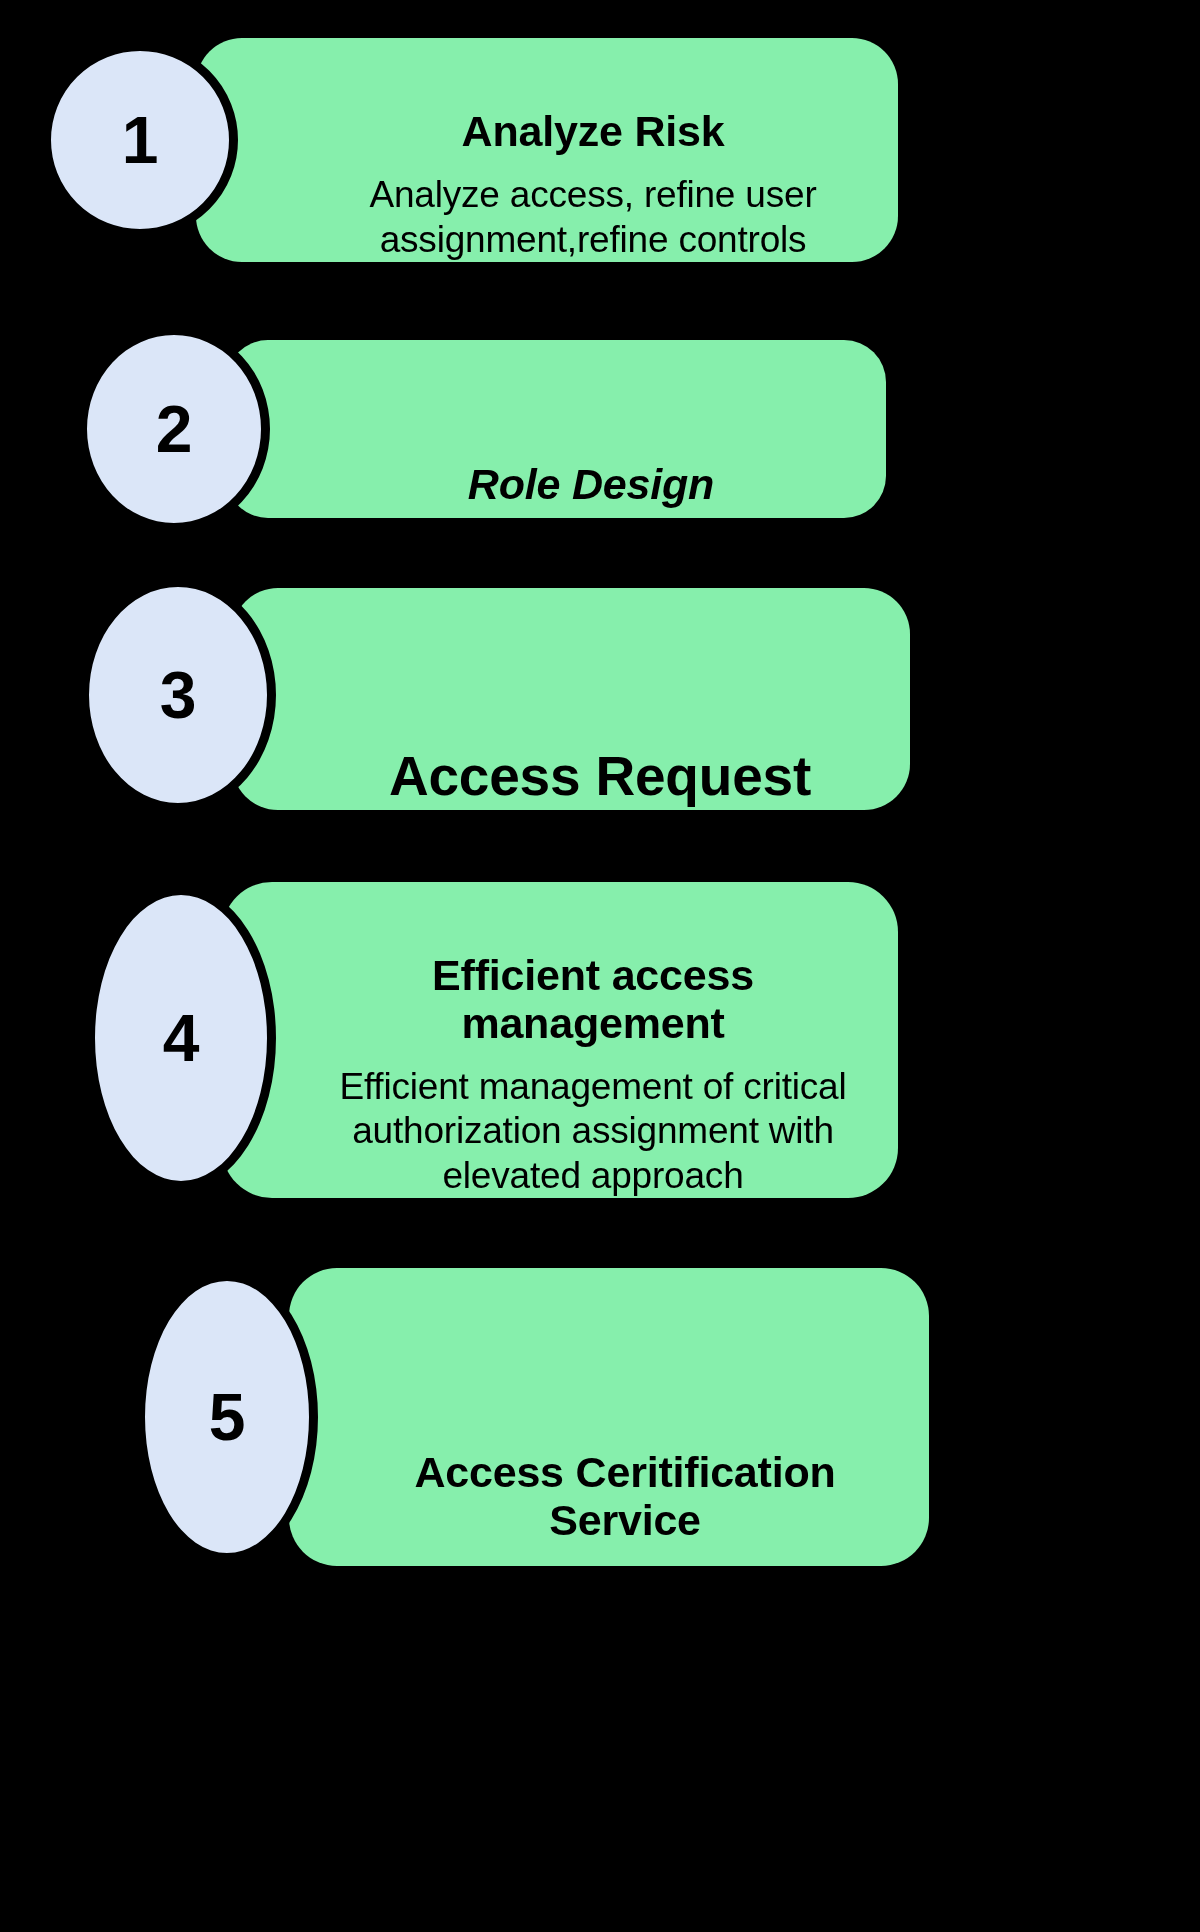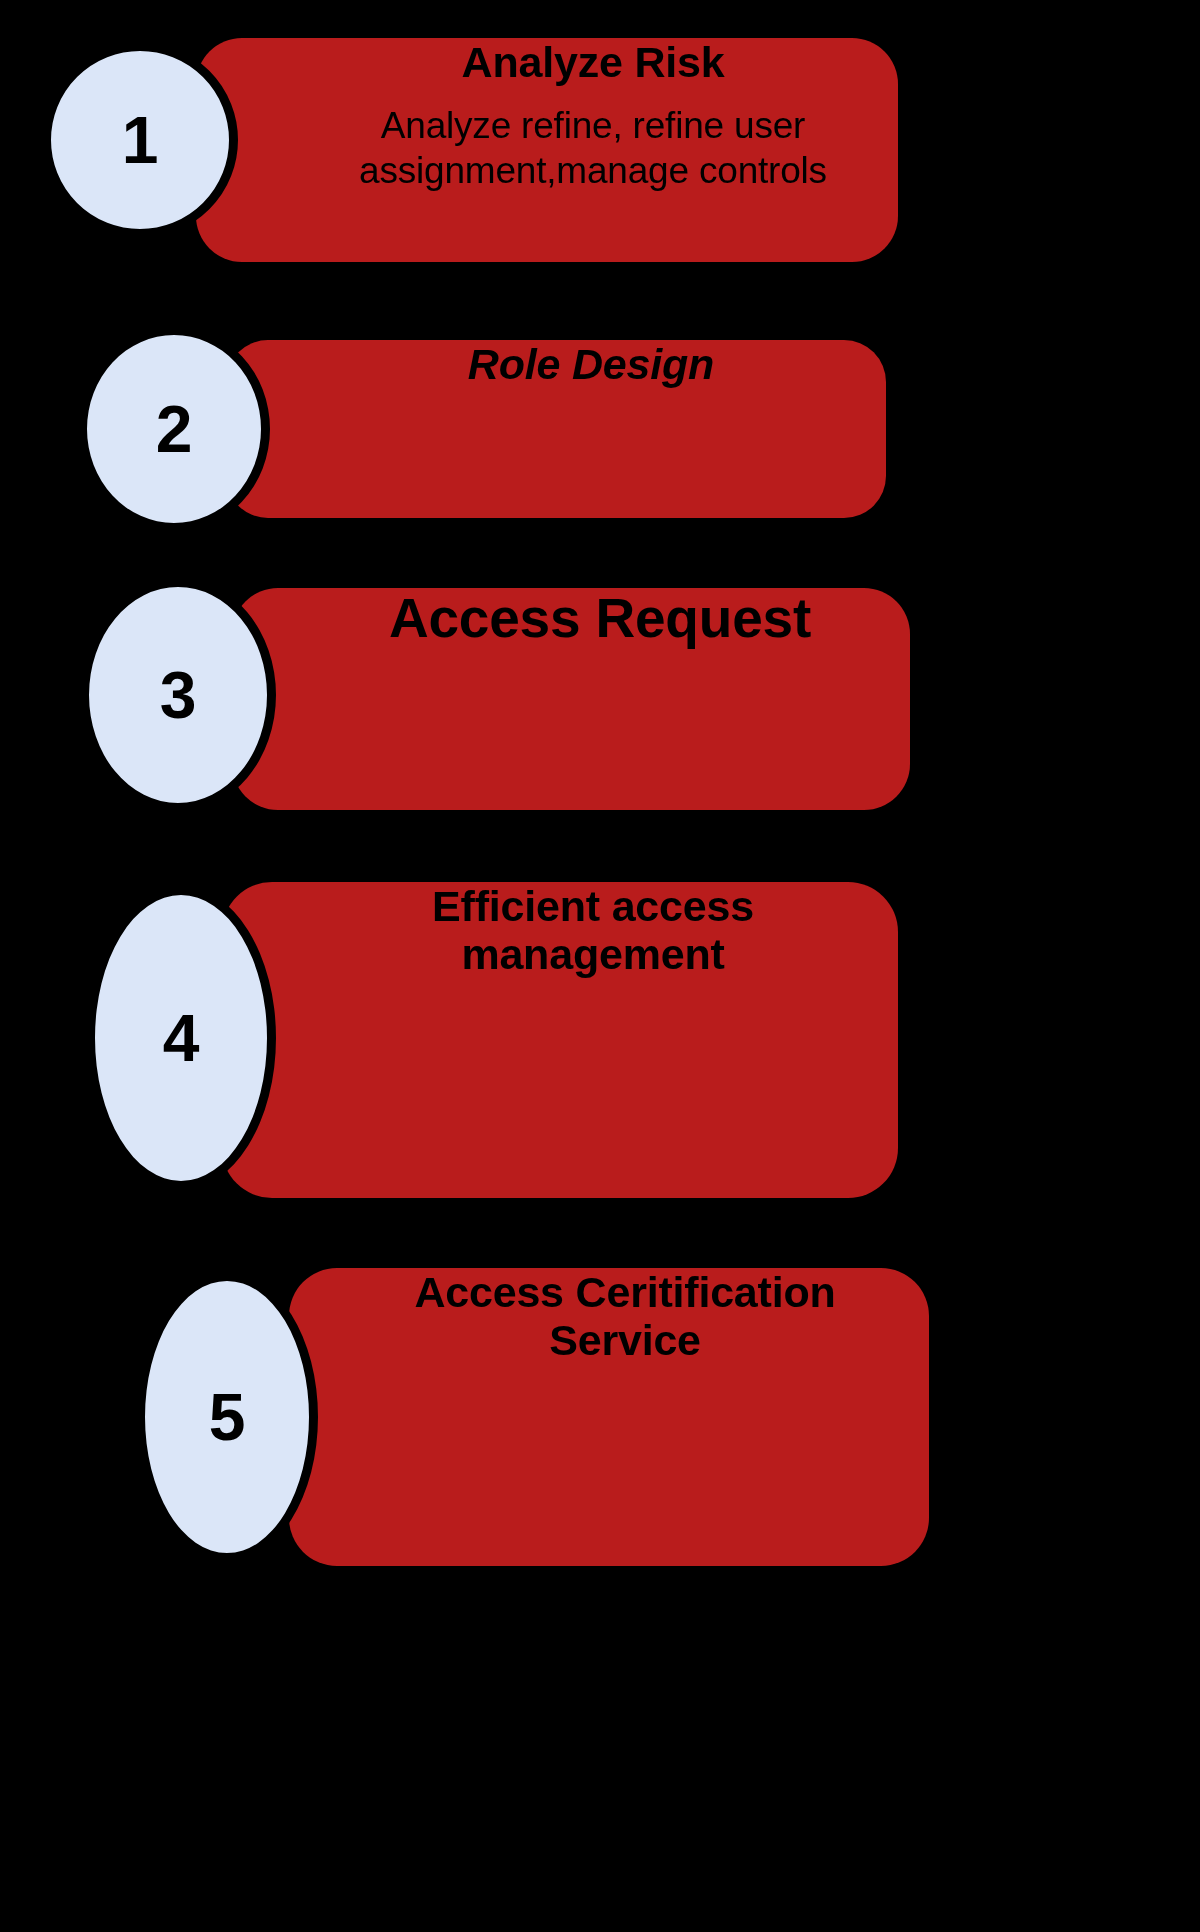--- a/index.html
+++ b/index.html
@@ -26,27 +26,27 @@
     background: #000000;
   }
 
   .step {
     position: absolute;
   }
 
   
   .step-card {
     position: absolute;
-    background: #b91c1c;
+    background: #86efac;
     border-radius: 46px;
     box-sizing: border-box;
     display: flex;
     flex-direction: column;
     align-items: center;
-    justify-content: flex-start;
+    justify-content: flex-end;
     text-align: center;
     color: #000000;
   }
 
   .card-inner {
     width: 100%;
     box-sizing: border-box;
     text-align: center;
   }
 
@@ -89,21 +89,21 @@
 </style>
 </head>
 <body>
 
 <div id="stage">
 
   <div class="step">
     <div class="step-card" style="left:196px; top:38px; width:702px; height:224px; border-radius:46px;">
       <div class="card-inner" style="padding: 0 26px 0 118px;">
         <div class="step-title" style="font-size:43px; margin-bottom:18px;">Analyze Risk</div>
-        <div class="step-desc" style="font-size:37px;">Analyze refine, refine user assignment,manage controls</div>
+        <div class="step-desc" style="font-size:37px;">Analyze access, refine user assignment,refine controls</div>
       </div>
     </div>
     <div class="step-badge" style="left:42px; top:42px; width:196px; height:196px; font-size:66px;">
       <span class="badge-num">1</span>
     </div>
   </div>
 
   <div class="step">
     <div class="step-card" style="left:226px; top:340px; width:660px; height:178px; border-radius:42px;">
       <div class="card-inner" style="padding: 0 22px 0 92px;">
@@ -123,20 +123,21 @@
     </div>
     <div class="step-badge" style="left:80px; top:578px; width:196px; height:234px; font-size:66px;">
       <span class="badge-num">3</span>
     </div>
   </div>
 
   <div class="step">
     <div class="step-card" style="left:222px; top:882px; width:676px; height:316px; border-radius:50px;">
       <div class="card-inner" style="padding: 0 26px 0 92px;">
         <div class="step-title" style="font-size:43px; margin-bottom:18px; max-width:460px; margin-left:auto; margin-right:auto;">Efficient access management</div>
+        <div class="step-desc" style="font-size:37px;">Efficient management of critical authorization assignment with elevated approach</div>
       </div>
     </div>
     <div class="step-badge" style="left:86px; top:886px; width:190px; height:304px; font-size:66px;">
       <span class="badge-num">4</span>
     </div>
   </div>
 
   <div class="step">
     <div class="step-card" style="left:289px; top:1268px; width:640px; height:298px; border-radius:48px;">
       <div class="card-inner" style="padding: 0 22px 0 54px;">

